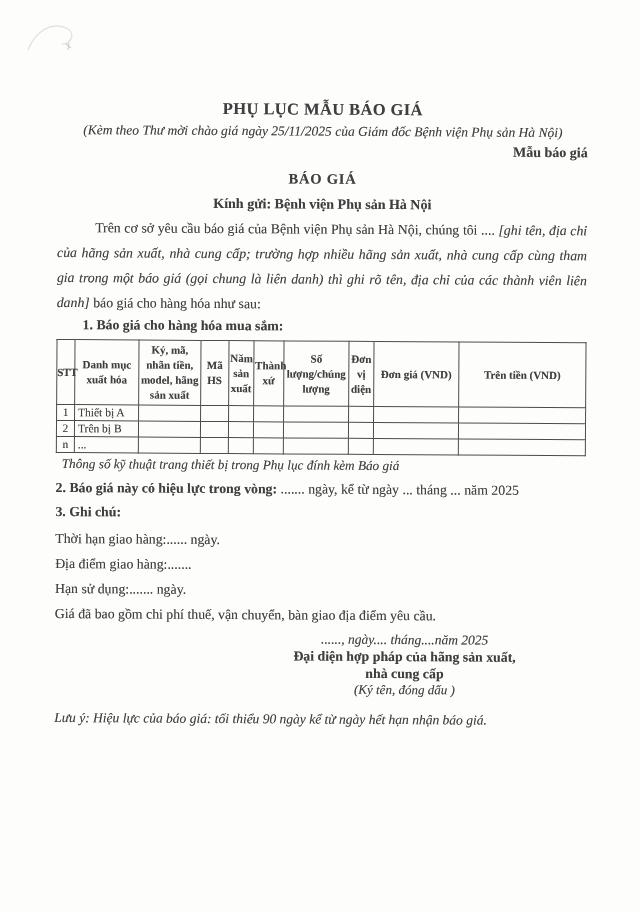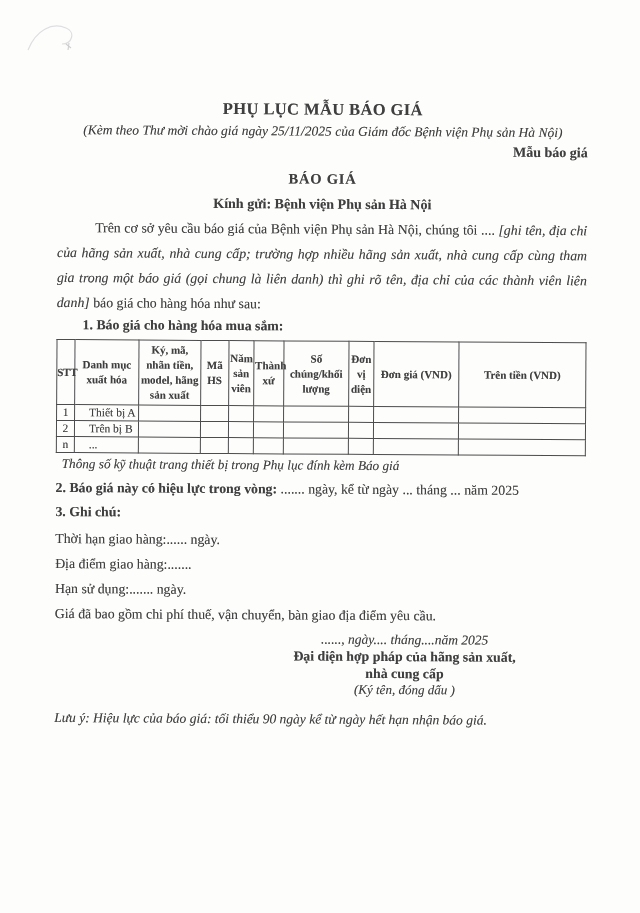--- a/index.html
+++ b/index.html
@@ -107,21 +107,21 @@
   }
   table.quote th.stt-h {
     font-size: 11px;
     letter-spacing: -0.3px;
     padding: 2px 0;
   }
   table.quote td {
     font-size: 11.5px;
     height: 15px;
     line-height: 15px;
-    padding: 0 14px;
+    padding: 0 3px;
     white-space: nowrap;
     overflow: visible;
   }
   table.quote td.c { text-align: center; padding: 0; }
   .col-stt  { width: 3.4%; }
   .col-dm   { width: 12.1%; }
   .col-ky   { width: 11.7%; }
   .col-ma   { width: 5.3%; }
   .col-nam  { width: 4.7%; }
   .col-xx   { width: 5.7%; }
@@ -217,23 +217,23 @@
           <col class="col-dv">
           <col class="col-dg">
           <col class="col-tt">
       </colgroup>
       <thead>
         <tr>
           <th class="stt-h">STT</th>
           <th>Danh mục xuất hóa</th>
           <th>Ký, mã, nhãn tiền, model, hãng sản xuất</th>
           <th>Mã HS</th>
-          <th>Năm sản viên</th>
+          <th>Năm sản xuất</th>
           <th>Thành xứ</th>
-          <th>Số chúng/khối lượng</th>
+          <th>Số lượng/chúng lượng</th>
           <th>Đơn vị diện</th>
           <th>Đơn giá (VND)</th>
           <th>Trên tiền (VND)</th>
         </tr>
       </thead>
       <tbody>
         <tr>
           <td class="c">1</td>
           <td>Thiết bị A</td>
           <td></td>

